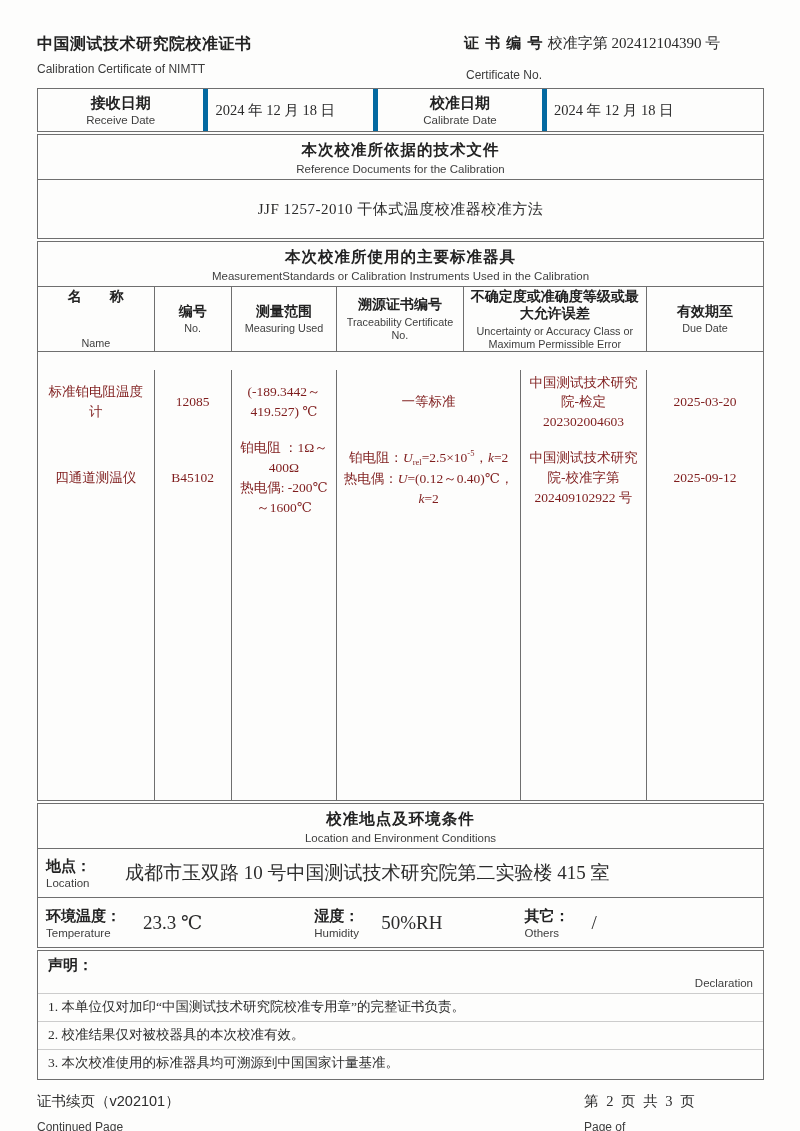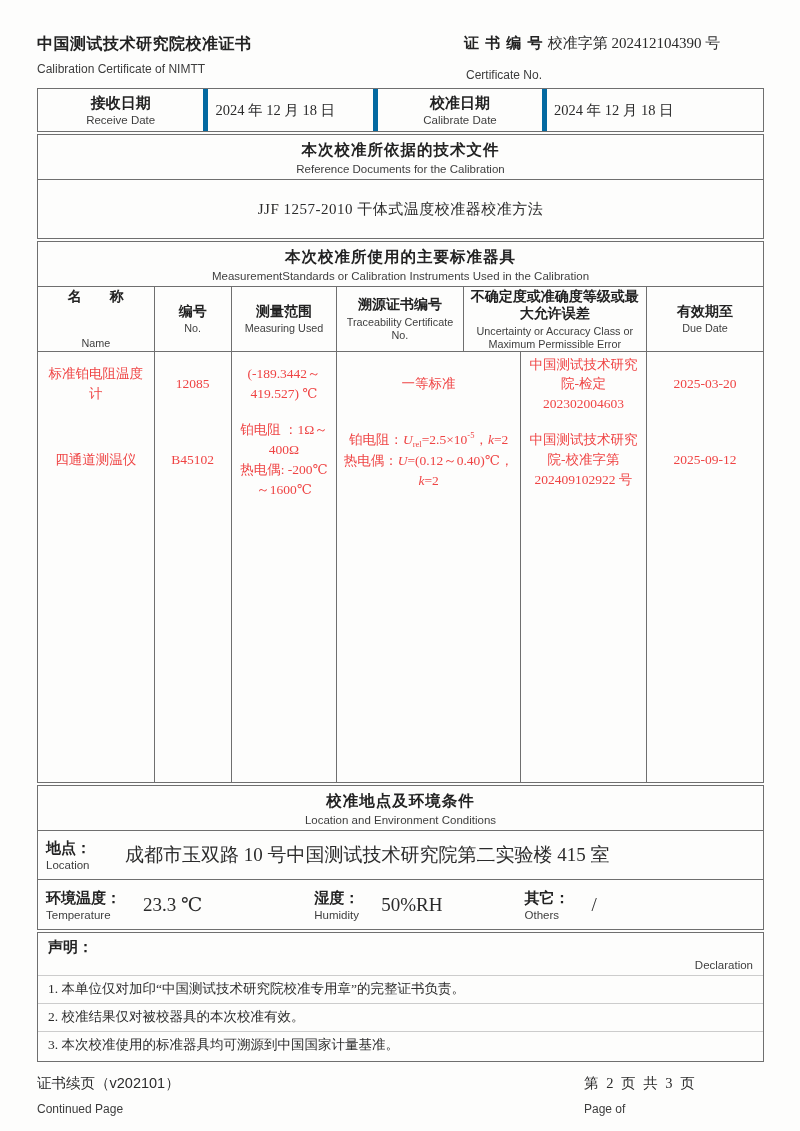--- a/index.html
+++ b/index.html
@@ -39,21 +39,21 @@
   .ref-content { height:58px; display:flex; align-items:center; justify-content:center;
                  font-family:"Liberation Serif","DejaVu Serif",serif; font-size:15px; color:#2b2b2b; letter-spacing:0.5px; }
 
   
   .std-header { display:flex; border-top:1px solid #6f6f6f; border-bottom:1px solid #6f6f6f; height:66px; }
   .scell { border-right:1px solid #6f6f6f; display:flex; flex-direction:column; justify-content:center; align-items:center; text-align:center; padding:1px 2px; }
   .scell:last-child { border-right:none; }
   .scell .cn { font-size:14px; font-weight:600; line-height:1.25; color:#222; }
   .scell .en { font-size:10.8px; color:#3e3e3e; line-height:1.2; margin-top:2px; }
   .w1{width:16.1%;gap:29px;} .w2{width:10.6%;} .w3{width:14.6%;} .w4{width:25.3%;} .w5{width:17.4%;} .w6{width:16.0%;}
-  .std-data { display:flex; height:430px; font-family:"Liberation Serif","DejaVu Serif",serif; font-size:13.5px; color:#ef4444; }
+  .std-data { display:flex; height:430px; font-family:"Liberation Serif","DejaVu Serif",serif; font-size:13.5px; color:#7f1d1d;margin-top:18px; }
   .dcol { border-right:1px solid #6f6f6f; }
   .dcol:last-child { border-right:none; }
   .r1 { height:64px; display:flex; align-items:center; justify-content:center; text-align:center; padding:2px 4px; line-height:1.45; }
   .r2 { min-height:88px; display:flex; flex-direction:column; align-items:center; justify-content:center; text-align:center; padding:2px 3px; line-height:1.5; }
   .var { font-style:italic; font-family:"Liberation Serif","DejaVu Serif",serif; }
   sub { font-size:8.5px; } sup { font-size:8.5px; }
 
   
   .loc-title { border-bottom:1px solid #6f6f6f; }
   .loc-row { display:flex; align-items:center; height:49px; }

